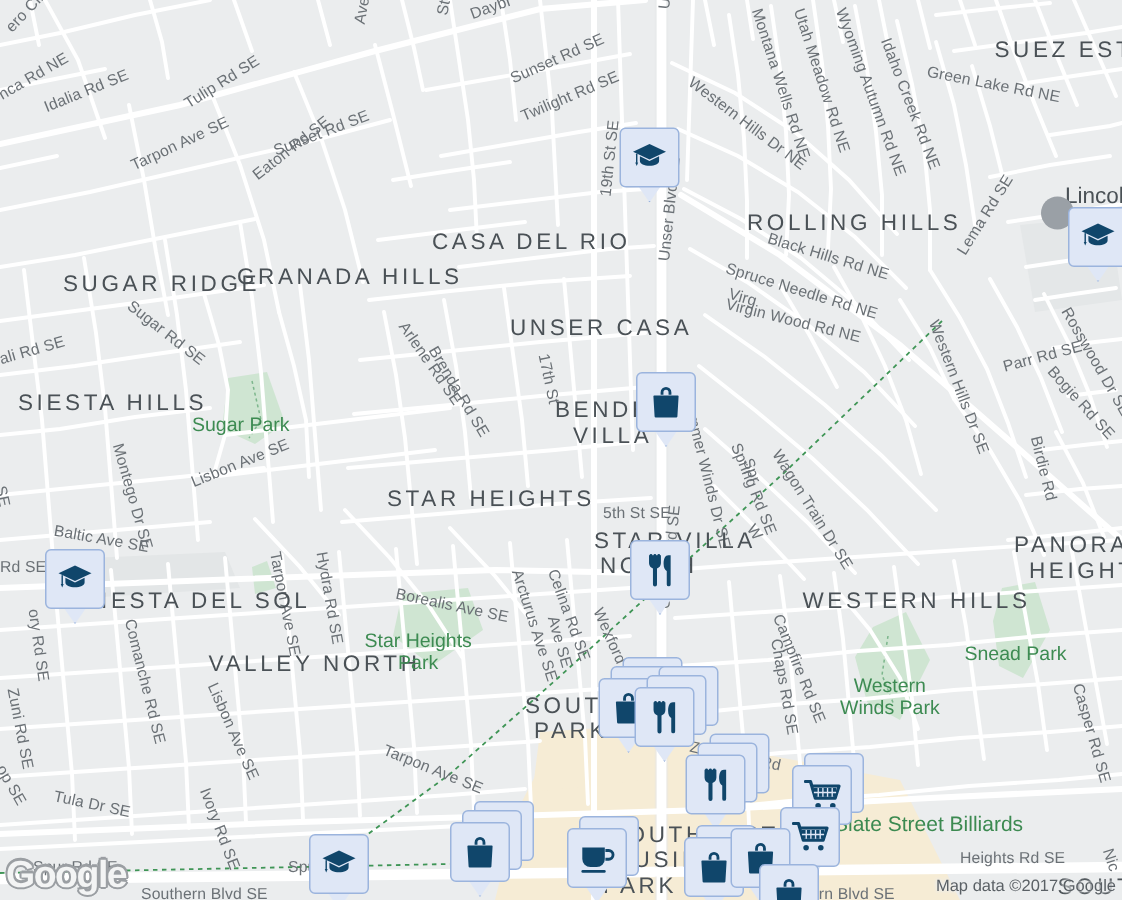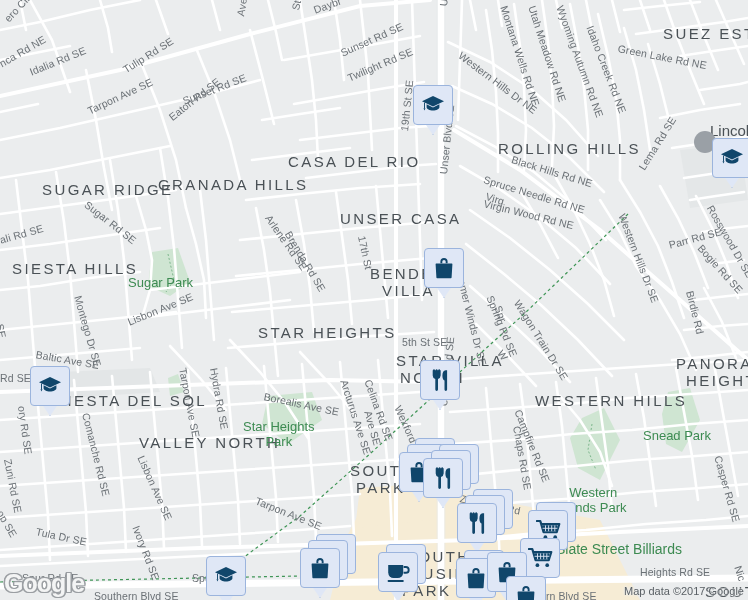--- a/index.html
+++ b/index.html
@@ -438,21 +438,21 @@
     </div>
 
   <div id="park-labels">
       <div class="lbl park" style="left: 128px; top: 275px; text-align: center;">
         <div>Sugar Park</div>
       </div>
       <div class="lbl park" style="left: 243px; top: 419px; text-align: center;">
         <div>Star Heights</div>
         <div>Park</div>
       </div>
-      <div class="lbl park" style="left: 560px; top: 449px; text-align: center; margin-top: 36px;">
+      <div class="lbl park" style="left: 560px; top: 449px; text-align: center;">
         <div>Western</div>
         <div>Winds Park</div>
       </div>
       <div class="lbl park" style="left: 643px; top: 428px; text-align: center;">
         <div>Snead Park</div>
       </div>
     </div>
 
   <div id="poi-labels">
       <div class="lbl poi-green" style="left: 556px; top: 541px;">Slate Street Billiards</div>

